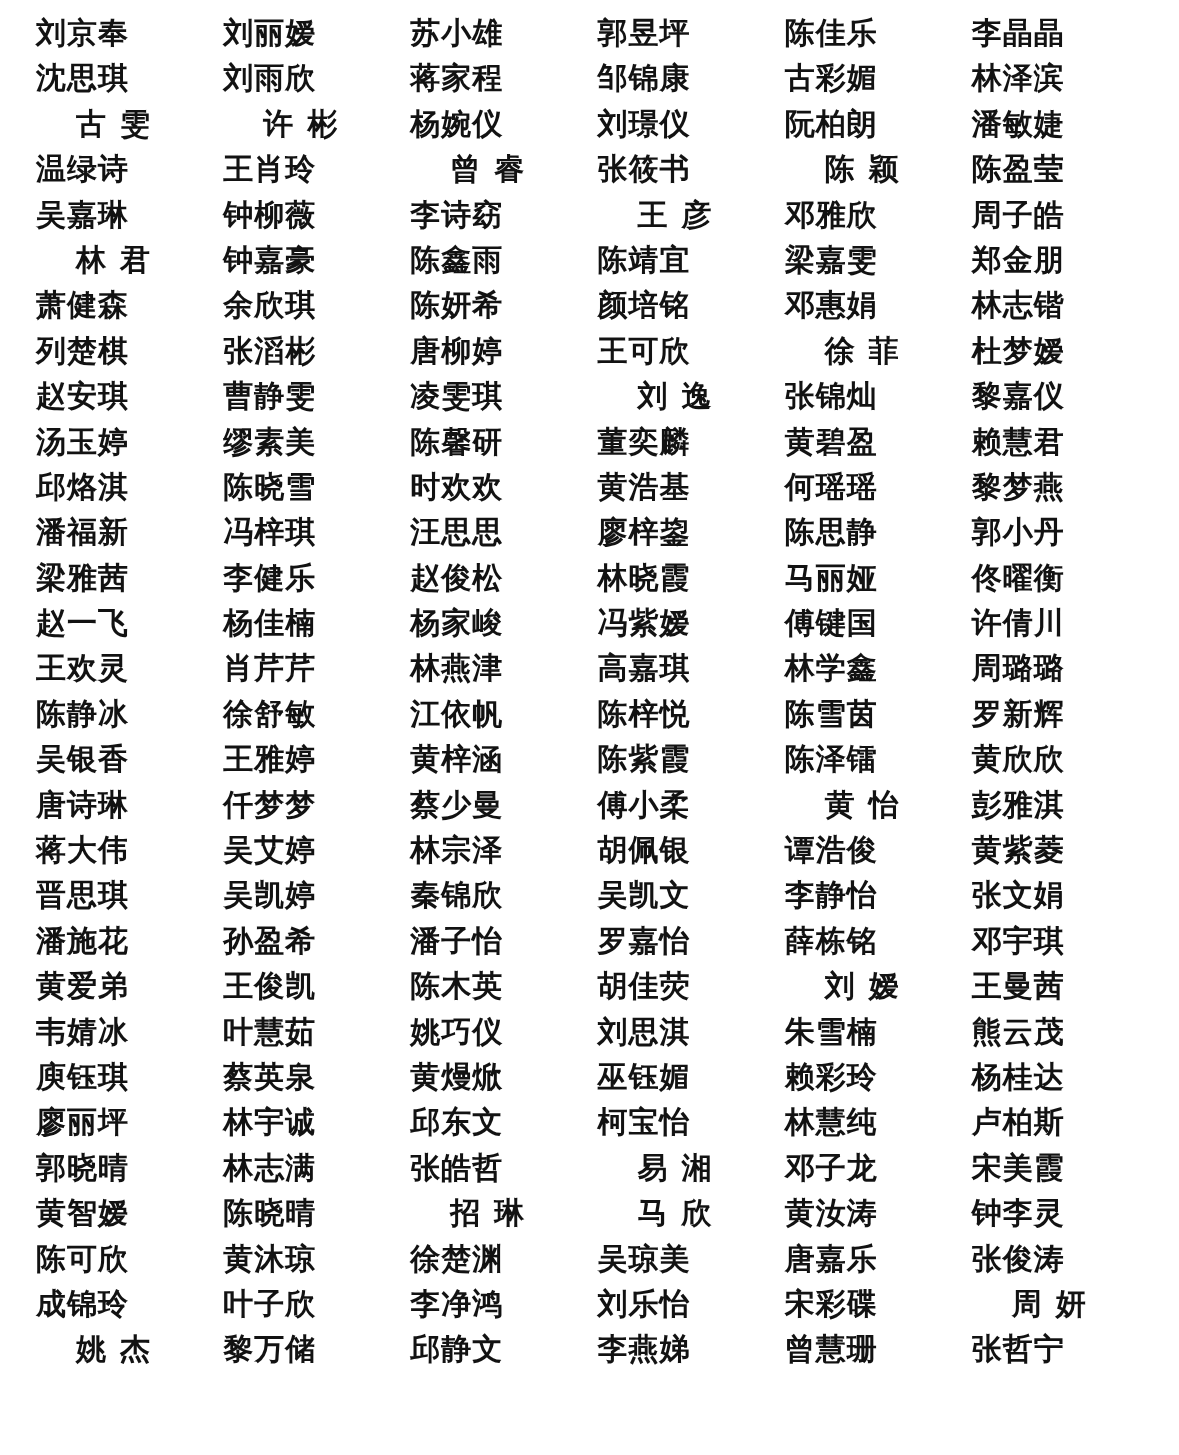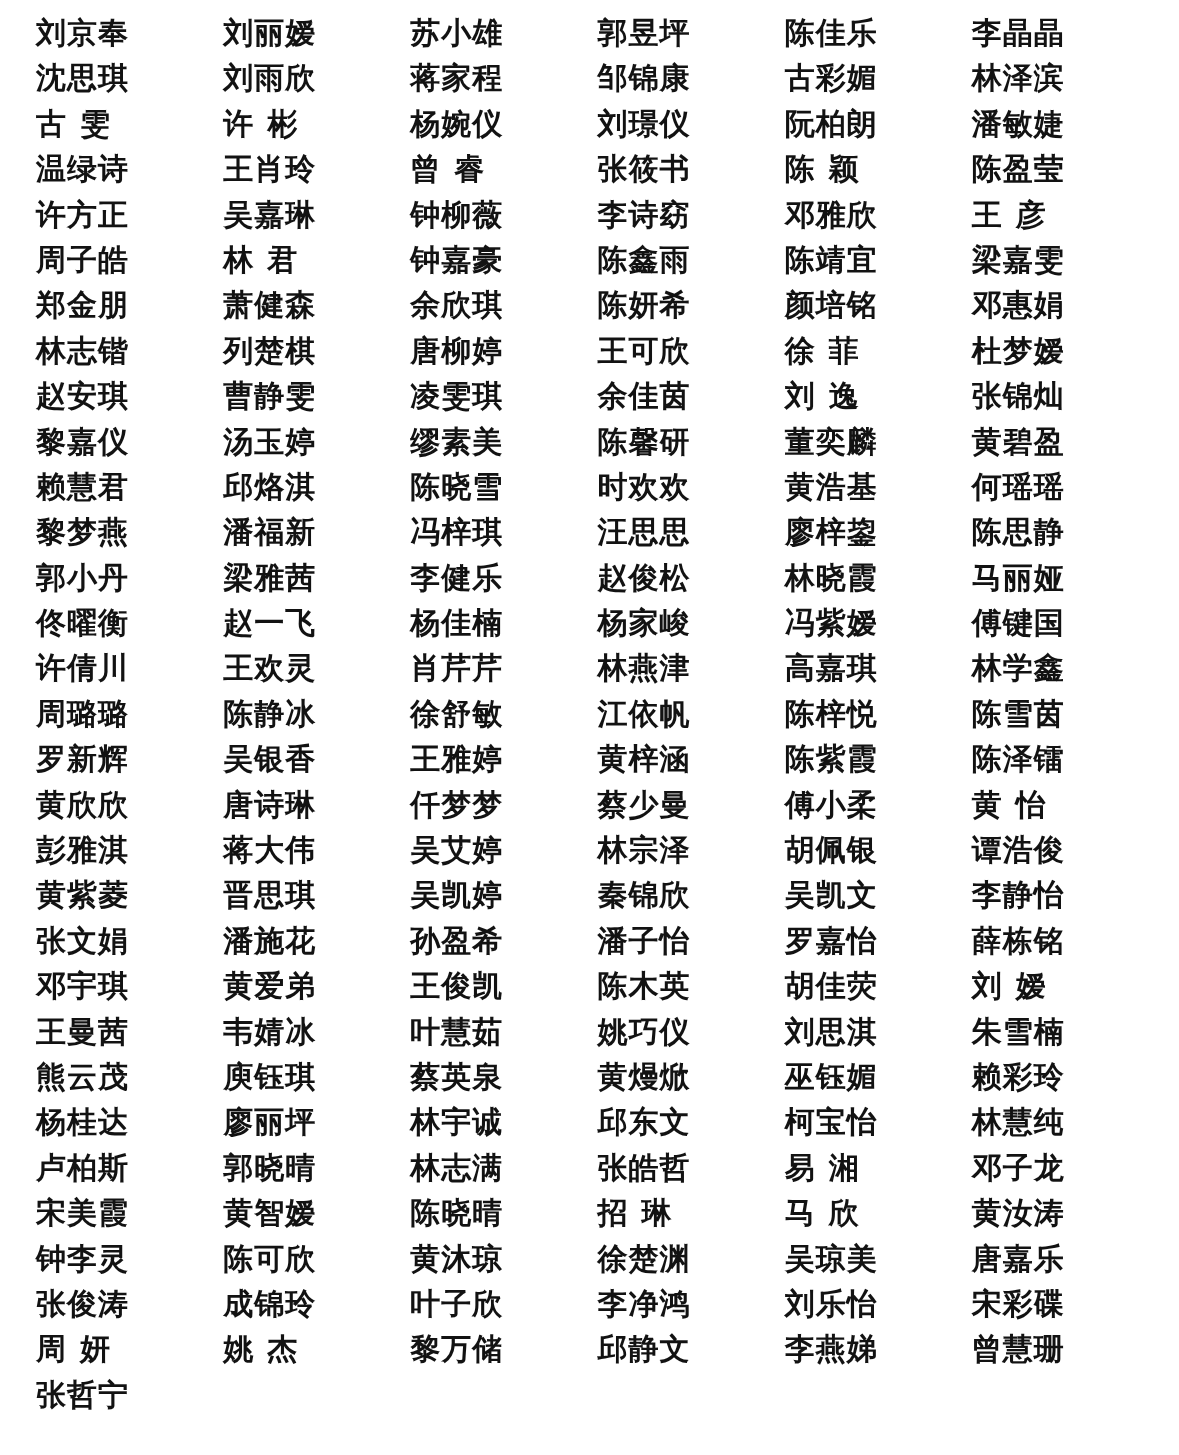--- a/index.html
+++ b/index.html
@@ -33,20 +33,21 @@
     text-align: left;
     padding-left: 8px;
     box-sizing: border-box;
   }
   .name-cell.empty {
     color: transparent;
   }
   
   .name-cell.spaced {
     letter-spacing: 14px;
+    margin-left: 40px;
   }
 </style>
 </head>
 <body>
 
 <div id="name-grid">
     <div class="name-cell">刘京奉</div>
     <div class="name-cell">刘丽嫒</div>
     <div class="name-cell">苏小雄</div>
     <div class="name-cell">郭昱坪</div>
@@ -63,48 +64,47 @@
     <div class="name-cell">杨婉仪</div>
     <div class="name-cell">刘璟仪</div>
     <div class="name-cell">阮柏朗</div>
     <div class="name-cell">潘敏婕</div>
     <div class="name-cell">温绿诗</div>
     <div class="name-cell">王肖玲</div>
     <div class="name-cell spaced">曾睿</div>
     <div class="name-cell">张筱书</div>
     <div class="name-cell spaced">陈颖</div>
     <div class="name-cell">陈盈莹</div>
-    <div class="name-cell">许方正</div>
     <div class="name-cell">吴嘉琳</div>
     <div class="name-cell">钟柳薇</div>
     <div class="name-cell">李诗窈</div>
+    <div class="name-cell spaced">王彦</div>
     <div class="name-cell">邓雅欣</div>
-    <div class="name-cell spaced">王彦</div>
     <div class="name-cell">周子皓</div>
     <div class="name-cell spaced">林君</div>
     <div class="name-cell">钟嘉豪</div>
     <div class="name-cell">陈鑫雨</div>
     <div class="name-cell">陈靖宜</div>
     <div class="name-cell">梁嘉雯</div>
     <div class="name-cell">郑金朋</div>
     <div class="name-cell">萧健森</div>
     <div class="name-cell">余欣琪</div>
     <div class="name-cell">陈妍希</div>
     <div class="name-cell">颜培铭</div>
     <div class="name-cell">邓惠娟</div>
     <div class="name-cell">林志锴</div>
     <div class="name-cell">列楚棋</div>
+    <div class="name-cell">张滔彬</div>
     <div class="name-cell">唐柳婷</div>
     <div class="name-cell">王可欣</div>
     <div class="name-cell spaced">徐菲</div>
     <div class="name-cell">杜梦嫒</div>
     <div class="name-cell">赵安琪</div>
     <div class="name-cell">曹静雯</div>
     <div class="name-cell">凌雯琪</div>
-    <div class="name-cell">余佳茵</div>
     <div class="name-cell spaced">刘逸</div>
     <div class="name-cell">张锦灿</div>
     <div class="name-cell">黎嘉仪</div>
     <div class="name-cell">汤玉婷</div>
     <div class="name-cell">缪素美</div>
     <div class="name-cell">陈馨研</div>
     <div class="name-cell">董奕麟</div>
     <div class="name-cell">黄碧盈</div>
     <div class="name-cell">赖慧君</div>
     <div class="name-cell">邱烙淇</div>

